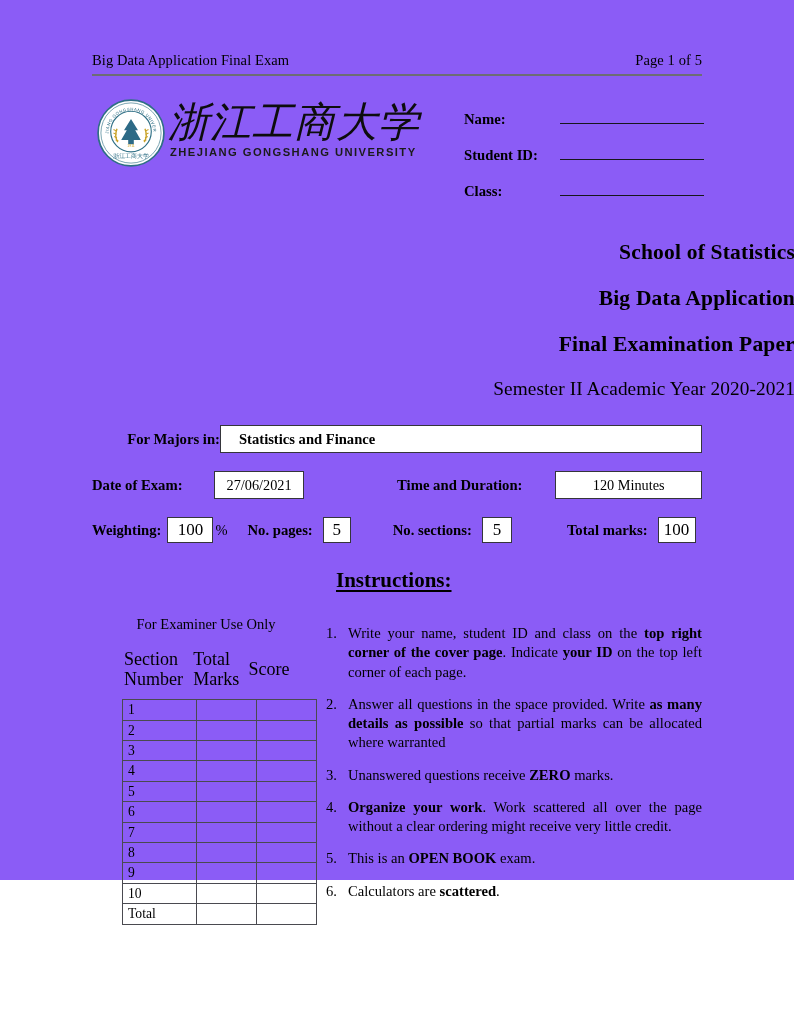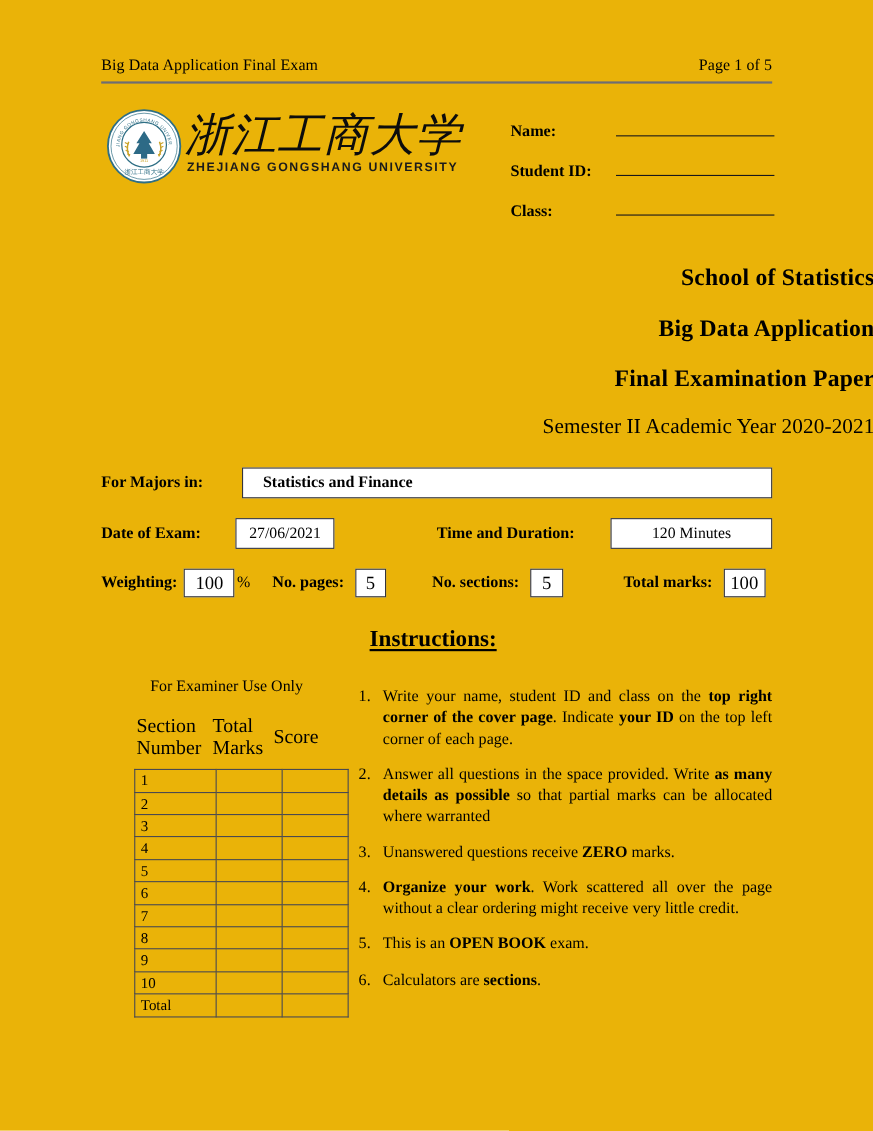--- a/index.html
+++ b/index.html
@@ -13,22 +13,22 @@
     position: relative;
     font-family: "Liberation Serif", "DejaVu Serif", serif;
     color: #000000;
     overflow: hidden;
   }
 
   .page {
     position: absolute;
     left: 0; top: 0;
     width: 794px;
-    height: 1028px;
-    background: #eab308;
+    height: 880px;
+    background: #8b5cf6;
   }
 
   
   .runhead {
     position: absolute;
     left: 92px;
     top: 52px;
     width: 610px;
     display: flex;
     justify-content: space-between;
@@ -140,20 +140,21 @@
     box-sizing: border-box;
     font-size: 14.3px;
     display: flex;
     align-items: center;
   }
 
   .row-majors {
     display: flex;
     align-items: center;
     height: 30px;
+    text-align: right;
   }
   .row-majors .f-label { width: 128px; }
   .box-majors {
     flex: 1;
     height: 28px;
     padding-left: 18px;
     font-weight: 700;
     font-size: 14.6px;
   }
 
@@ -458,17 +459,17 @@
       <div class="instr-item">
         <span class="instr-num">4.</span>
         <span class="instr-text"><b>Organize your work</b>.  Work scattered all over the page without a clear ordering might receive very little credit.</span>
       </div>
       <div class="instr-item">
         <span class="instr-num">5.</span>
         <span class="instr-text">This is an <b>OPEN BOOK</b> exam.</span>
       </div>
       <div class="instr-item">
         <span class="instr-num">6.</span>
-        <span class="instr-text">Calculators are <b>sections</b>.</span>
+        <span class="instr-text">Calculators are <b>scattered</b>.</span>
       </div>
     </div>
 
 </div>
 
 </body></html>

